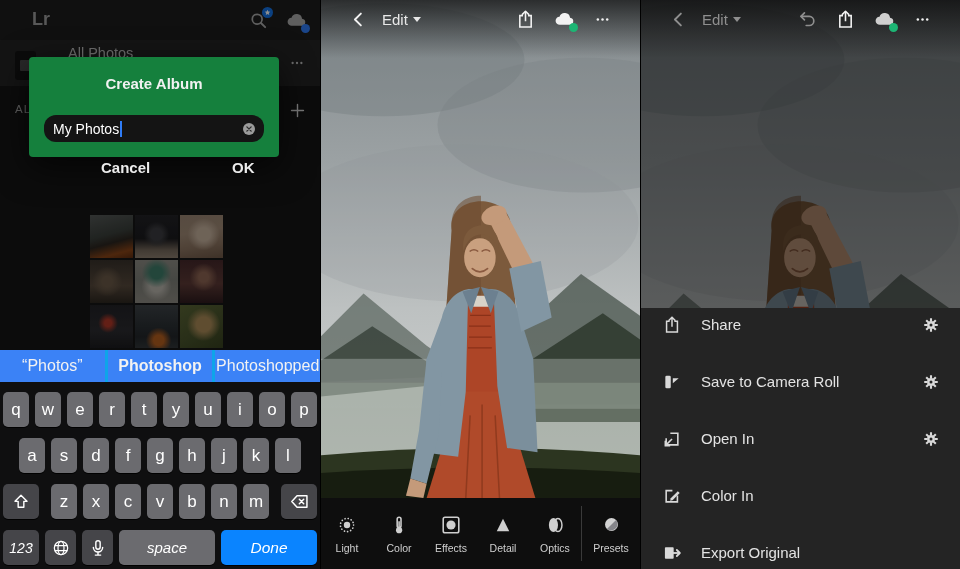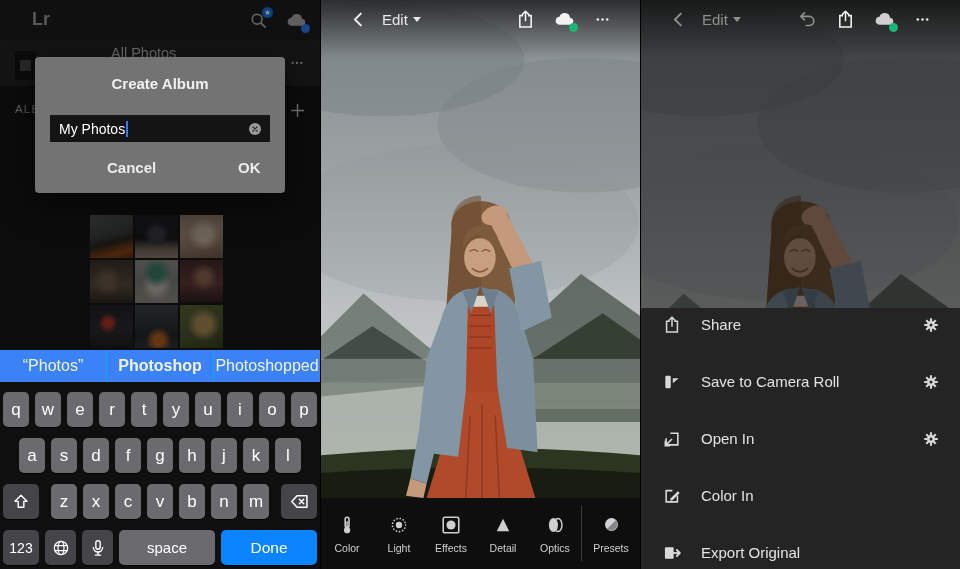--- a/index.html
+++ b/index.html
@@ -16,60 +16,60 @@
   .lib-top-icons { position:absolute; right:12px; top:0; height:40px; display:flex; align-items:center; gap:16px; }
   .icon { color:#a9a9a9; display:inline-flex; }
   .icon svg { display:block; }
   .badge { position:absolute; border-radius:50%; background:#1473e6; display:flex; align-items:center; justify-content:center; }
   .badge svg { width:7px; height:7px; fill:#fff; }
   .rel { position:relative; }
 
   .all-photos-row { position:absolute; top:40px; left:0; right:0; height:46px; background:#242424; }
   .ap-thumb { position:absolute; left:15px; top:11px; width:21px; height:29px; background:#141414; border-radius:3px; overflow:hidden; }
   .ap-thumb i { position:absolute; left:5px; top:9px; width:11px; height:11px; background:#4a4a4a; border-radius:1px; display:block; }
-  .ap-label { position:absolute; left:68px; top:45px; font-size:14.5px; color:#c4c4c4;margin-left:43px; }
+  .ap-label { position:absolute; left:68px; top:45px; font-size:14.5px; color:#c4c4c4; }
   .more-dots { position:absolute; right:14px; top:56px; color:#bdbdbd; }
   .albums-heading { position:absolute; left:15px; top:103px; font-size:11.5px; letter-spacing:1.2px; color:#ababab; }
   .plus-icon { position:absolute; right:13px; top:101px; color:#d6d6d6; }
 
   .photo-grid { position:absolute; left:90px; top:215px; display:grid; grid-template-columns:repeat(3,43px); grid-auto-rows:43px; gap:2px; }
   .thumb { width:43px; height:43px; }
   .t1 { background:linear-gradient(165deg,#565a58 0%,#3a3f3b 45%,#2c2620 62%,#8a4518 84%,#5e2d10 100%); }
   .t2 { background:radial-gradient(circle at 50% 45%, #3c3c40 0 18%, transparent 40%),linear-gradient(180deg,#222226 0%,#1b1b1e 55%,#76695c 82%,#8d7f6f 100%); }
   .t3 { background:radial-gradient(circle at 55% 45%, #c4b09c 0 20%, transparent 48%),linear-gradient(170deg,#9b8673 0%,#a08a76 40%,#8c7460 70%,#6f5847 100%); }
   .t4 { background:radial-gradient(circle at 40% 50%, #6b5a48 0 15%, transparent 45%),linear-gradient(180deg,#3a332c 0%,#57493c 60%,#2e2821 100%); }
   .t5 { background:radial-gradient(circle at 50% 30%, #3f7d6a 0 16%, transparent 40%),radial-gradient(circle at 50% 60%, #b8b4ac 0 18%, transparent 45%),linear-gradient(180deg,#8e8d85 0%,#7d7f78 45%,#8f8c84 100%); }
   .t6 { background:radial-gradient(circle at 55% 40%, #8d6452 0 14%, transparent 40%),linear-gradient(180deg,#46292b 0%,#5d3a36 55%,#2f1c1e 100%); }
   .t7 { background:radial-gradient(circle at 42% 42%, #b03828 0 10%, transparent 28%),linear-gradient(180deg,#232327 0%,#2c2c30 60%,#1c1c1f 100%); }
   .t8 { background:radial-gradient(circle at 55% 82%, #b55f1f 0 12%, transparent 30%),linear-gradient(180deg,#3e4347 0%,#2b3034 50%,#23272b 74%,#32373a 100%); }
   .t9 { background:radial-gradient(circle at 55% 45%, #a98a57 0 22%, transparent 50%),linear-gradient(150deg,#5c6636 0%,#49542c 55%,#37411f 100%); }
 
   .scrim { position:absolute; top:0; left:0; width:320px; height:350px; background:rgba(0,0,0,0.44); z-index:2; }
 
-  .dialog { position:absolute; left:35px; top:57px; width:250px; height:136px; background:#737373; border-radius:4px; z-index:3; box-shadow:0 10px 34px rgba(0,0,0,0.65); }
+  .dialog { position:absolute; left:29px; top:57px; width:250px; height:100px; background:#15803d; border-radius:4px; z-index:3; box-shadow:0 10px 34px rgba(0,0,0,0.65); }
   .dialog-title { position:absolute; top:18px; left:0; right:0; text-align:center; font-size:15px; font-weight:bold; color:#f1f1f1; }
-  .dialog-input { position:absolute; left:15px; top:58px; width:220px; height:27px; background:#141414; border-radius:0; display:flex; align-items:center; padding:0 28px 0 9px; }
+  .dialog-input { position:absolute; left:15px; top:58px; width:220px; height:27px; background:#141414; border-radius:12px; display:flex; align-items:center; padding:0 28px 0 9px; }
   .dialog-input-text { font-size:14px; color:#fff; white-space:pre; }
   .caret-bar { width:2px; height:16px; background:#2f7cf6; margin-left:1px; }
   .clear-btn { position:absolute; right:7px; top:5.5px; }
   .dialog-btn { position:absolute; top:102px; font-size:15px; font-weight:bold; color:#ececec; cursor:default; }
   .btn-cancel { left:72px; }
   .btn-ok { left:203px; }
 
   .suggest-bar { position:absolute; top:350px; left:0; width:320px; height:32px; background:#3b82f6; display:flex; z-index:4; }
   .suggest-item { flex:1; display:flex; align-items:center; justify-content:center; font-size:16px; color:#f2f2f2; white-space:nowrap; overflow:hidden; }
-  .suggest-item + .suggest-item { border-left:1px solid #0ea5e9; }
+  .suggest-item + .suggest-item { border-left:3px solid #0ea5e9; }
   .suggest-item.primary { font-weight:bold; }
 
   .keyboard { position:absolute; top:382px; left:0; width:320px; height:187px; background:#0f0f10; z-index:4; }
   .kb-row { position:absolute; left:3px; right:3px; display:flex; gap:6px; height:35px; }
   .kb-row1 { top:10px; }
   .kb-row2 { top:56px; left:19px; right:19px; }
   .kb-row3 { top:102px; }
-  .kb-row4 { top:148px; }
+  .kb-row4 { top:148px;font-style:italic; }
   .key { flex:1; background:#6b6b6f; border-radius:5px; color:#fff; font-size:17px; display:flex; align-items:center; justify-content:center; box-shadow:0 1px 0 rgba(0,0,0,0.9); }
   .key-dark { background:#454549; flex:0 0 auto; }
   .w36 { width:36px; } .w31 { width:31px; } .w73 { width:73px; }
   .sp-l { margin-left:6px; } .sp-r { margin-right:6px; }
   .key-space { font-size:15px; }
   .key-done { background:#0a84ff; font-size:15.5px; box-shadow:0 1px 0 rgba(0,0,0,0.9); }
   .key-num { font-size:14px; }
   .key svg { display:block; }
 
   
@@ -434,32 +434,32 @@
             <svg width="19" height="15">
               <use href="#i-dots"></use>
             </svg>
           </span>
       </span>
     </header>
     <nav class="edit-toolbar">
       <span class="tool-item">
         <span class="tool-icon">
             <svg width="22" height="22">
-              <use href="#i-thermo"></use>
-            </svg>
-          </span>
-        <span>Color</span>
+              <use href="#i-sun"></use>
+            </svg>
+          </span>
+        <span>Light</span>
       </span>
       <span class="tool-item">
         <span class="tool-icon">
             <svg width="22" height="22">
-              <use href="#i-sun"></use>
-            </svg>
-          </span>
-        <span>Light</span>
+              <use href="#i-thermo"></use>
+            </svg>
+          </span>
+        <span>Color</span>
       </span>
       <span class="tool-item">
         <span class="tool-icon">
             <svg width="22" height="22">
               <use href="#i-effects"></use>
             </svg>
           </span>
         <span>Effects</span>
       </span>
       <span class="tool-item">

